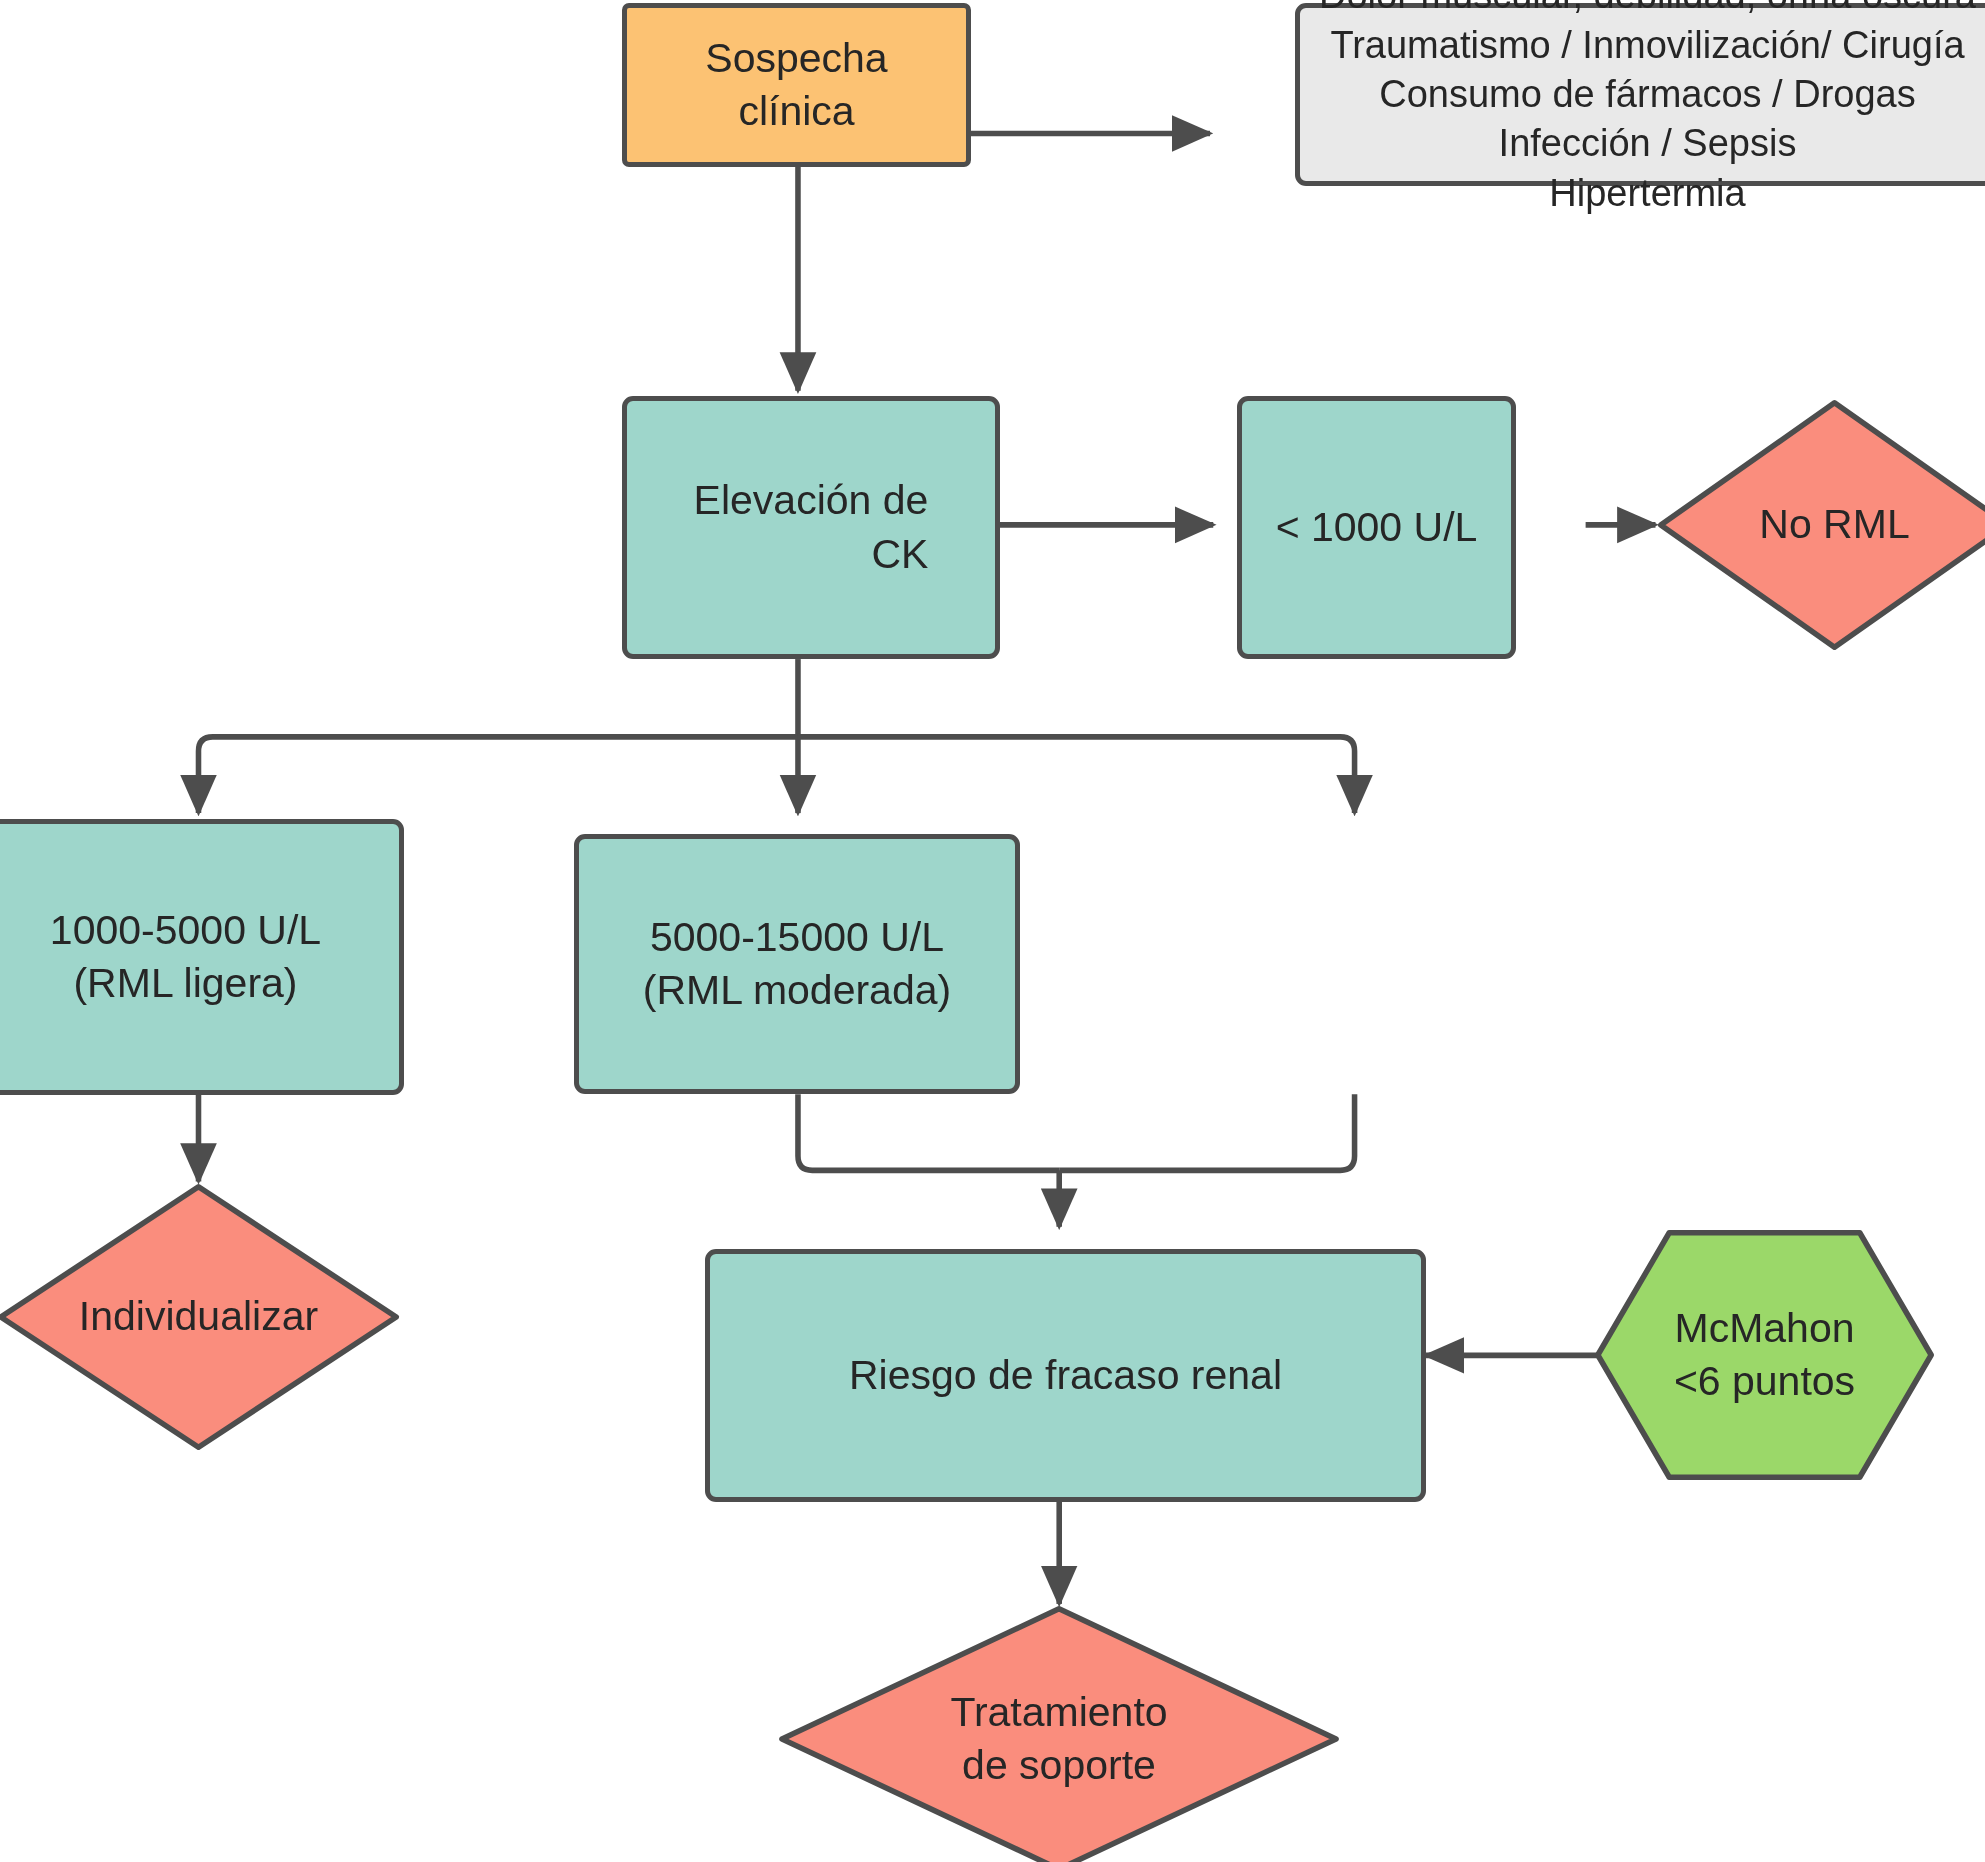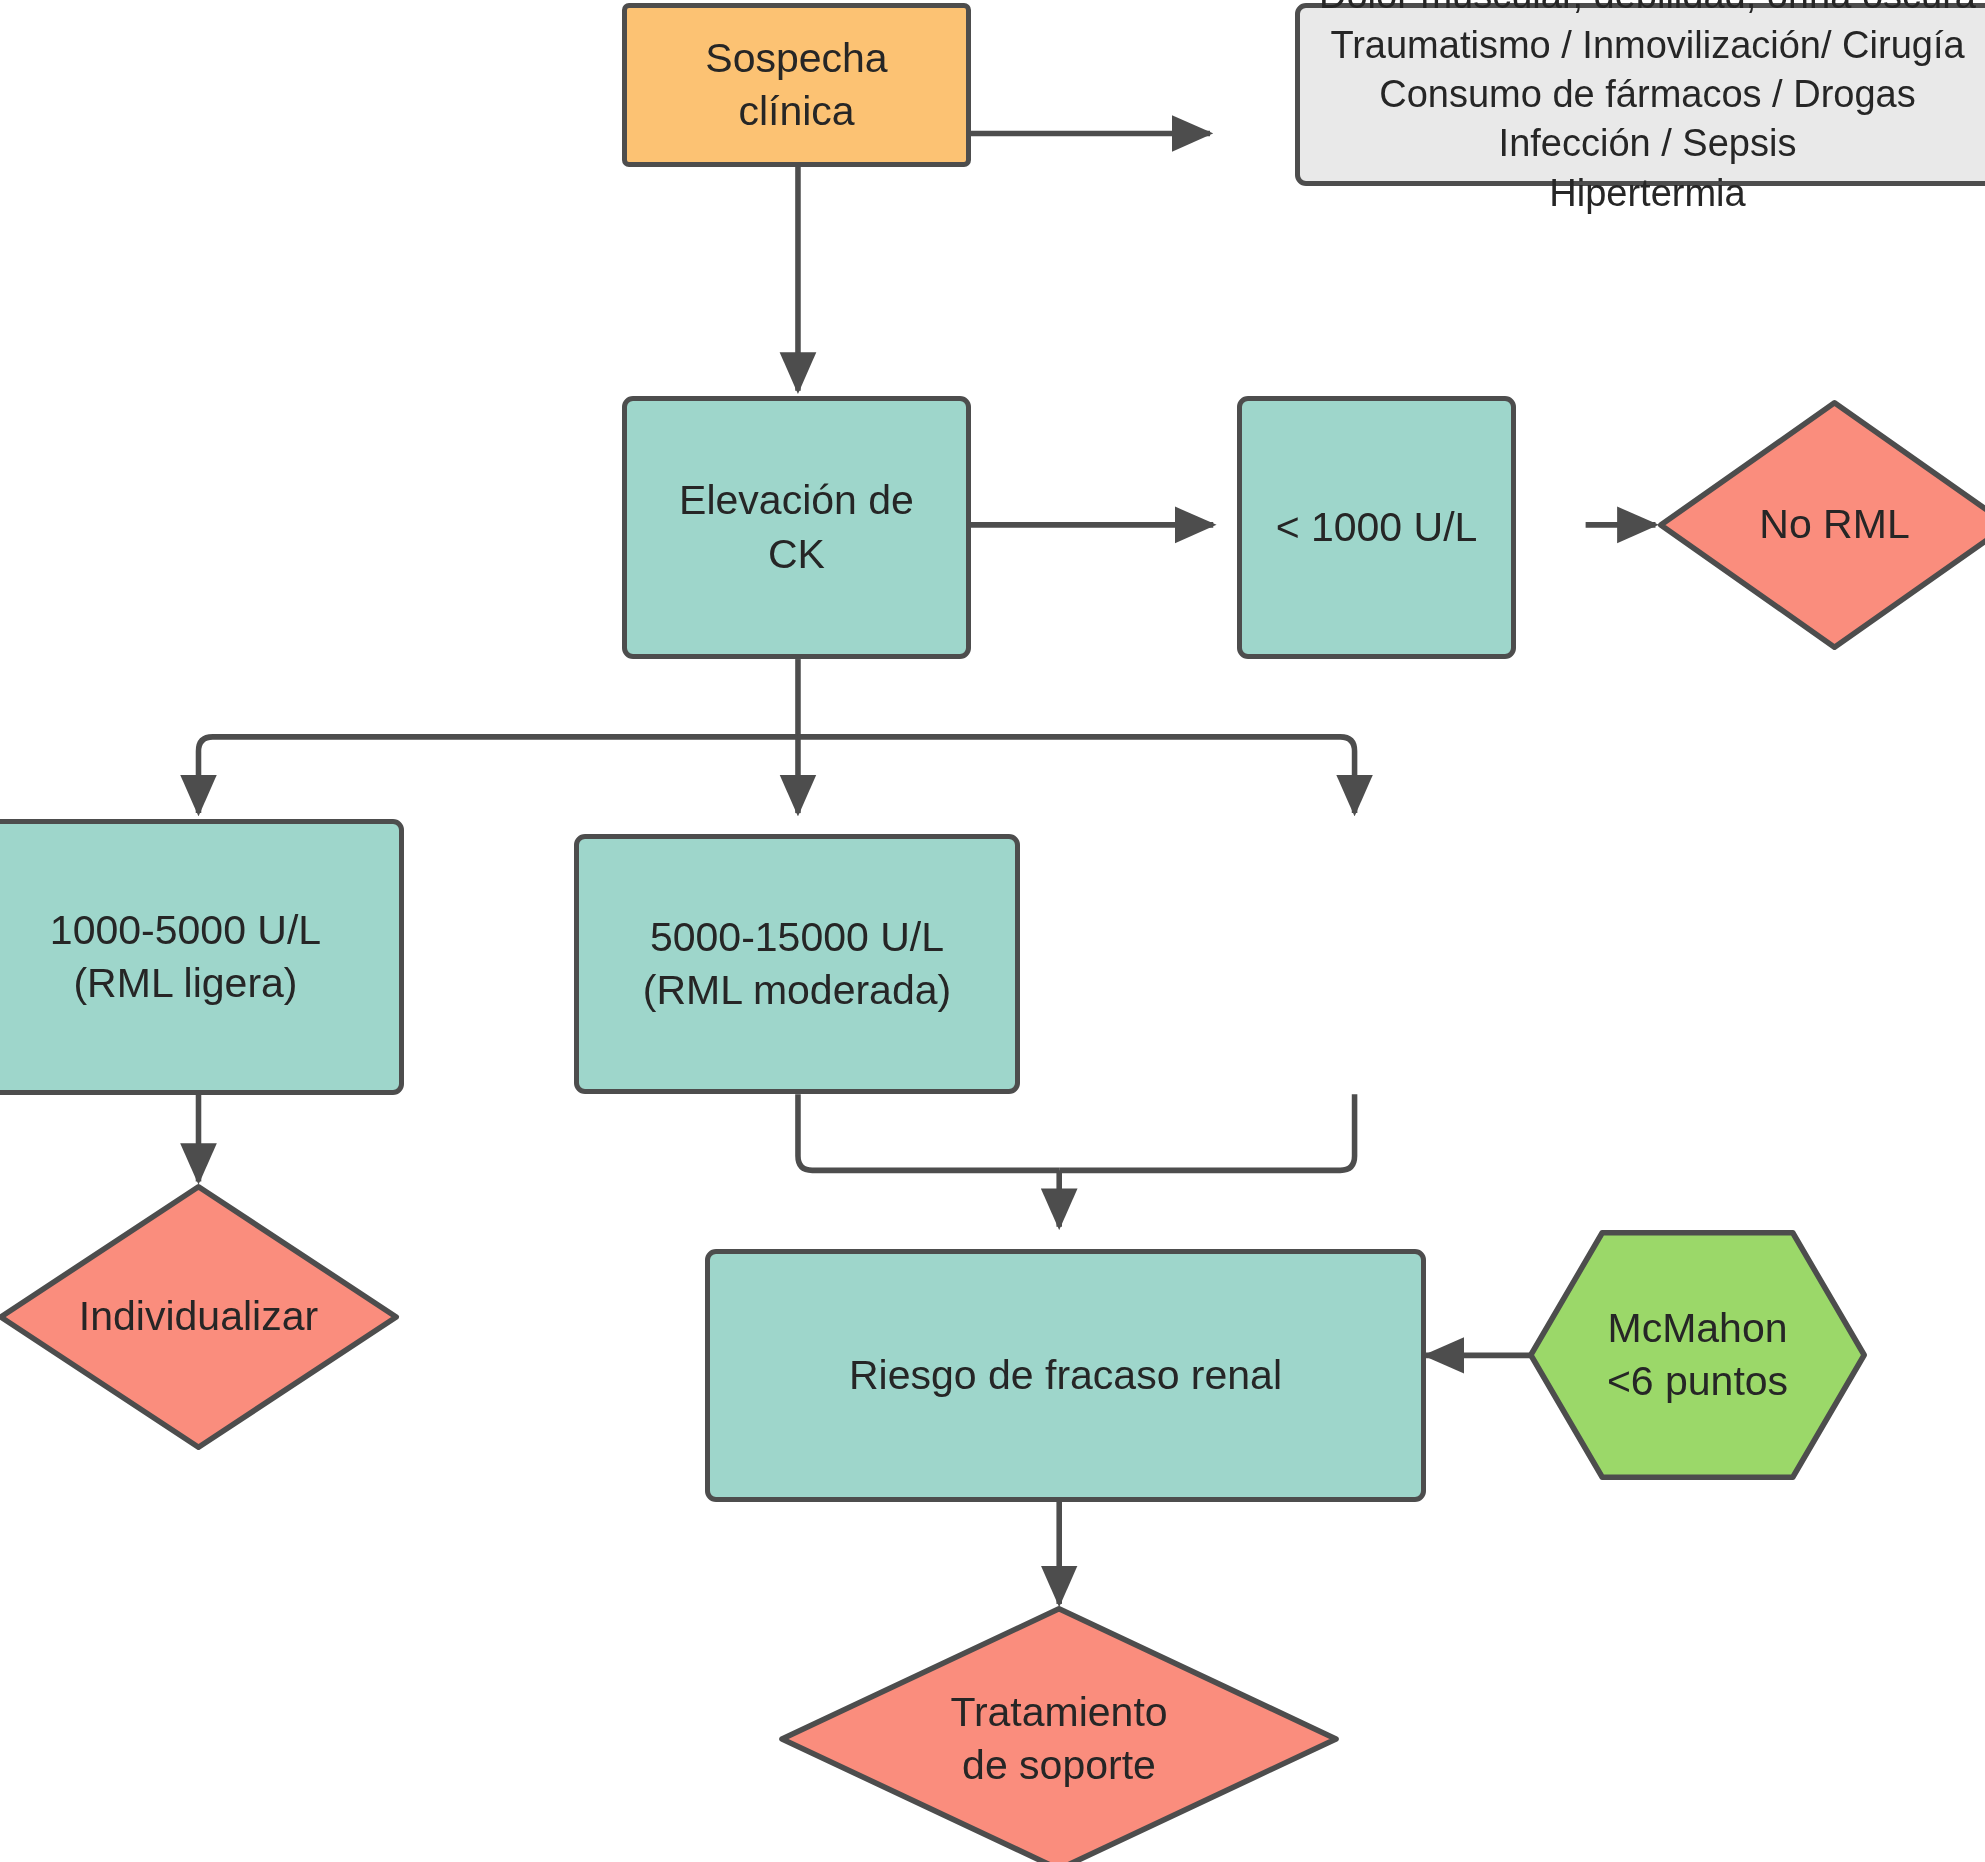--- a/index.html
+++ b/index.html
@@ -107,21 +107,21 @@
   </div>
 
   <div class="node rect grey fs-48" style="left:1295px; top:3.2px; width:705px; height:183px;">
     <span class="rect-label">Dolor muscular, debilidad, orina oscura
 Traumatismo / Inmovilización/ Cirugía
 Consumo de fármacos / Drogas
 Infección / Sepsis
 Hipertermia</span>
   </div>
 
-  <div class="node rect teal fs-52" style="left:622px; top:396px; width:349px; height:263px;">
+  <div class="node rect teal fs-52" style="left:622px; top:396px; width:378px; height:263px;text-align:right;">
     <span class="rect-label">Elevación de
 CK</span>
   </div>
 
   <div class="node rect teal fs-52" style="left:1237px; top:396px; width:279px; height:263px;">
     <span class="rect-label">&lt; 1000 U/L</span>
   </div>
 
   <div class="diamond-wrap" style="left:1656px; top:398px; width:357px; height:254px;">
     <svg width="357" height="254" viewBox="0 0 450 320">
@@ -145,21 +145,21 @@
     <svg width="405" height="270" viewBox="0 0 510 340">
       <polygon points="255,6 504,170 255,334 6,170" fill="#fa8d7d" stroke="#4d4d4d" stroke-width="7" stroke-linejoin="round"></polygon>
     </svg>
     <div class="shape-text fs-52">Individualizar</div>
   </div>
 
   <div class="node rect teal fs-52" style="left:705px; top:1232px; width:721px; height:253px;margin-top:17px;">
     <span class="rect-label">Riesgo de fracaso renal</span>
   </div>
 
-  <div class="hex-wrap" style="left:1526px; top:1228px; width:343px; height:254px;">
+  <div class="hex-wrap" style="left:1593px; top:1228px; width:343px; height:254px;">
     <svg width="343" height="254" viewBox="0 0 432 320">
       <polygon points="96,6 336,6 426,160 336,314 96,314 6,160" fill="#9bd869" stroke="#4d4d4d" stroke-width="7" stroke-linejoin="round"></polygon>
     </svg>
     <div class="shape-text fs-52">McMahon
 &lt;6 puntos</div>
   </div>
 
   <div class="diamond-wrap" style="left:777px; top:1604px; width:564px; height:258px;">
     <svg width="564" height="258" viewBox="0 0 710 325">
       <polygon points="355,6 704,170 355,334 6,170" fill="#fa8d7d" stroke="#4d4d4d" stroke-width="7" stroke-linejoin="round"></polygon>

